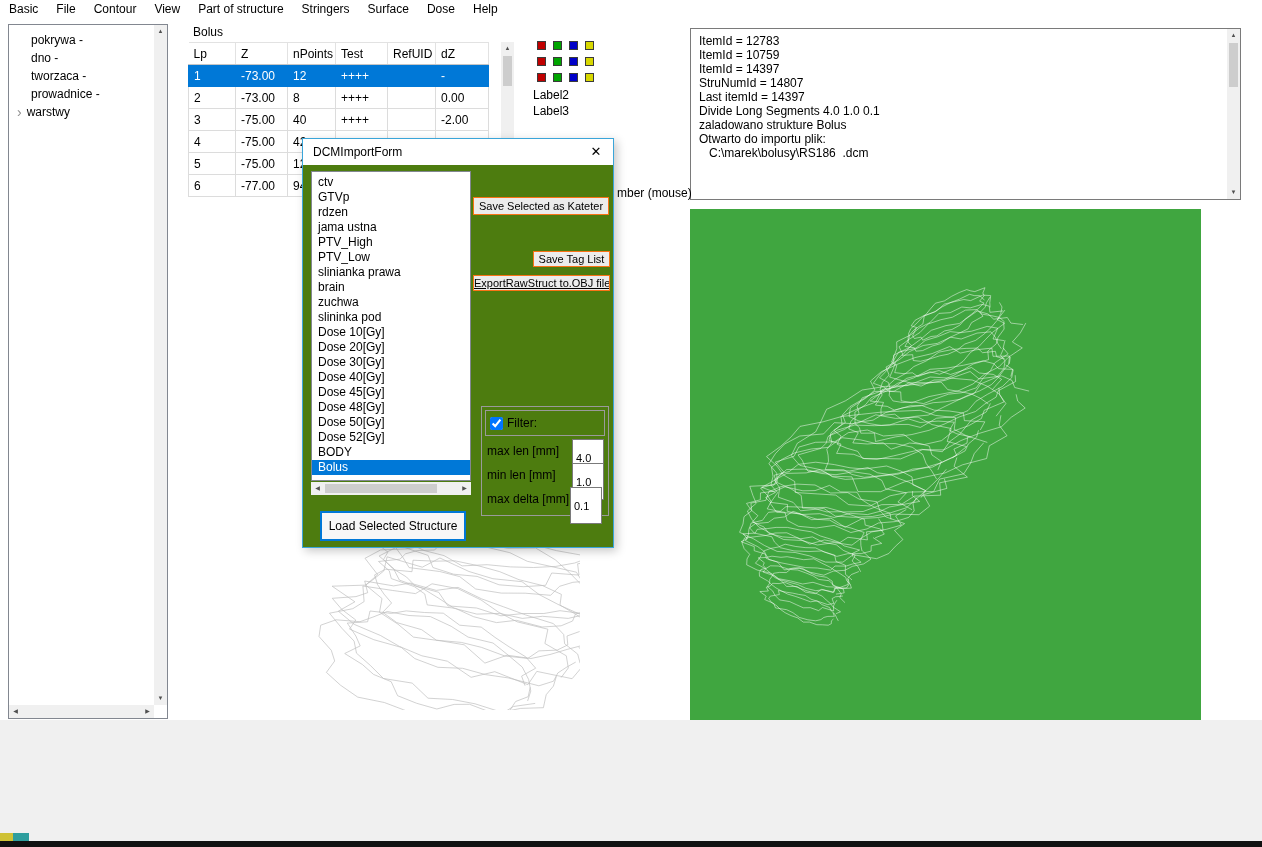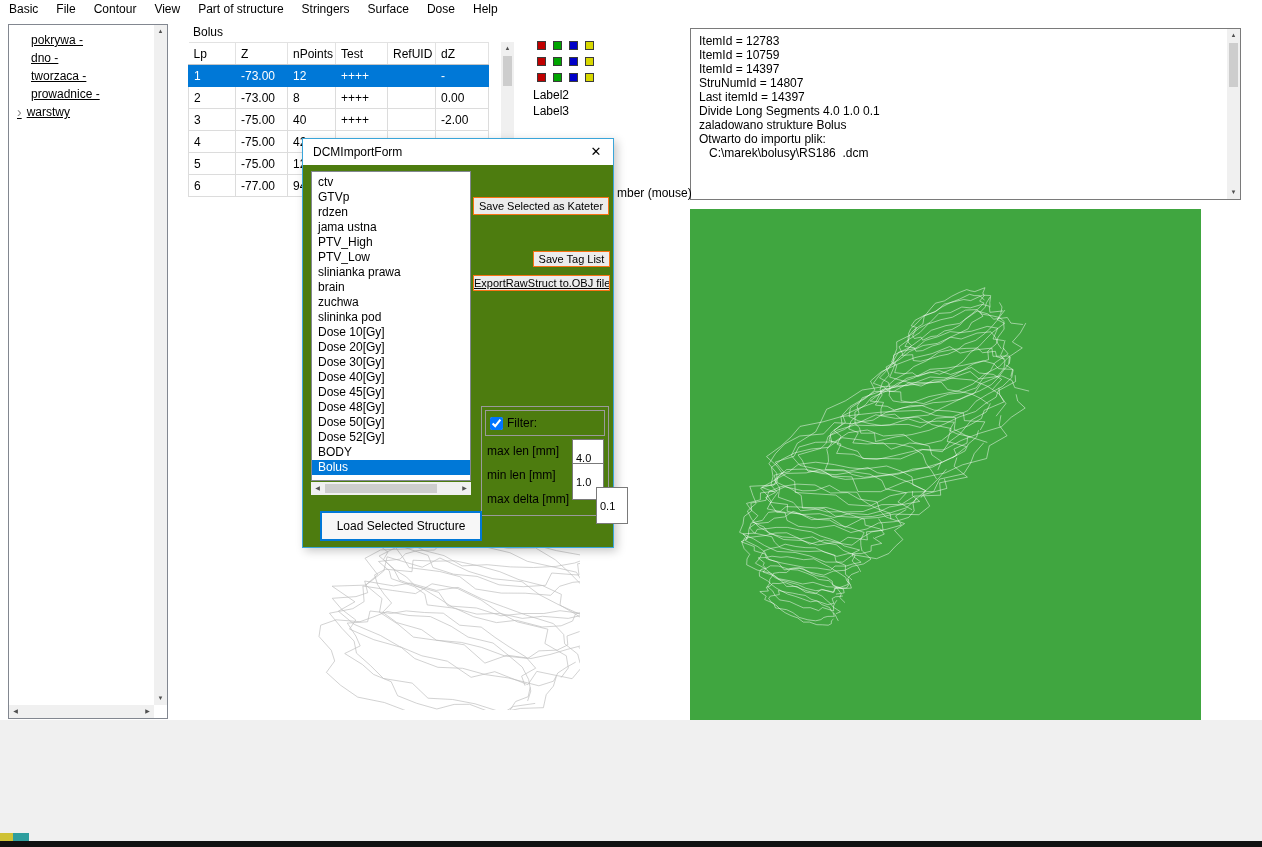--- a/index.html
+++ b/index.html
@@ -17,21 +17,21 @@
   
   .workspace{position:absolute;left:0;top:17px;width:1262px;height:703px;background:#fff;}
 
   
   .sb{background:#f0f0f0;position:absolute;}
   .arr{position:absolute;width:13px;height:13px;font-size:6px;line-height:13px;text-align:center;color:#505050;}
   .thumb{position:absolute;background:#cdcdcd;}
 
   
   .tree-panel{position:absolute;left:8px;top:24px;width:160px;height:695px;background:#fff;border:1px solid #828790;}
-  .tree-items{position:absolute;left:0;top:6px;right:14px;text-decoration:underline;}
+  .tree-items{position:absolute;left:0;top:6px;right:14px;}
   .tree-item{height:18px;line-height:18px;padding-left:22px;white-space:nowrap;}
   .tree-item.expandable{padding-left:8px;display:flex;align-items:center;}
   .chev{font-size:14px;color:#8f8f8f;margin-right:5px;line-height:16px;}
   .tree-vscroll{right:0;top:0;bottom:13px;width:13px;}
   .tree-hscroll{left:0;bottom:0;right:13px;height:13px;}
 
   
   .bolus-title{position:absolute;left:193px;top:25px;}
   .bolus-table{position:absolute;left:188px;top:42px;width:300px;border-collapse:collapse;table-layout:fixed;background:#fff;}
   .bolus-table th{font-weight:normal;text-align:left;height:22px;padding:0 0 0 5px;background:#fff;
@@ -66,34 +66,34 @@
   .dlg-close{position:absolute;right:0;top:0;width:34px;height:26px;text-align:center;line-height:26px;font-size:13px;}
   .dlg-list{position:absolute;left:8px;top:32px;width:160px;height:310px;border:1px solid #828790;overflow:hidden;padding-top:3px;background:#fff;}
   .li{height:15px;line-height:15px;padding-left:6px;white-space:nowrap;}
   .li.sel{background:#0078d7;color:#fff;}
   .dlg-hscroll{left:8px;top:343px;width:160px;height:13px;}
   .btn{background:#ececec;border:1px solid #f97316;font-size:11px;font-family:inherit;color:#000;
     overflow:hidden;white-space:nowrap;text-align:center;padding:0;}
   .btn-kateter{position:absolute;left:170px;top:58px;width:136px;height:18px;}
   .btn-taglist{position:absolute;left:230px;top:112px;width:77px;height:16px;}
   .btn-export{position:absolute;left:170px;top:136px;width:137px;height:16px;text-decoration:underline;}
-  .btn-load{position:absolute;left:17px;top:372px;width:162px;height:30px;background:#f7f7f7;
+  .btn-load{position:absolute;left:17px;top:372px;width:146px;height:30px;background:#f7f7f7;
     border:2px solid #0078d7;font-size:12px;font-family:inherit;}
   .filter-group{position:absolute;left:178px;top:267px;width:128px;height:110px;border:1px solid #9a9a9a;}
   .filter-chk{position:absolute;left:3px;top:3px;width:120px;height:26px;border:1px solid #9a9a9a;
     display:flex;align-items:center;padding-left:4px;gap:4px;}
   .filter-chk input{width:13px;height:13px;margin:0;}
   .f-label{position:absolute;left:5px;height:16px;line-height:16px;white-space:nowrap;overflow:hidden;}
   .f-label1{top:36px;width:84px;}
   .f-label2{top:60px;width:84px;}
   .f-label3{top:84px;width:90px;}
   .f-input{position:absolute;width:32px;height:37px;border:1px solid #7a7a7a;font-size:11px;font-family:inherit;padding:0 3px;}
   .f-input1{left:90px;top:32px;}
   .f-input2{left:90px;top:56px;}
-  .f-input3{left:114px;top:80px;}
+  .f-input3{left:88px;top:80px;}
 
   
   .frag1{position:absolute;left:0;top:833px;width:13px;height:9px;background:#cfc235;}
   .frag2{position:absolute;left:13px;top:833px;width:16px;height:9px;background:#2e9e9e;}
   .bottom-edge{position:absolute;left:0;top:841px;width:1262px;height:6px;background:#111;}
 </style>
 </head>
 <body>
 
 <div class="menubar">

